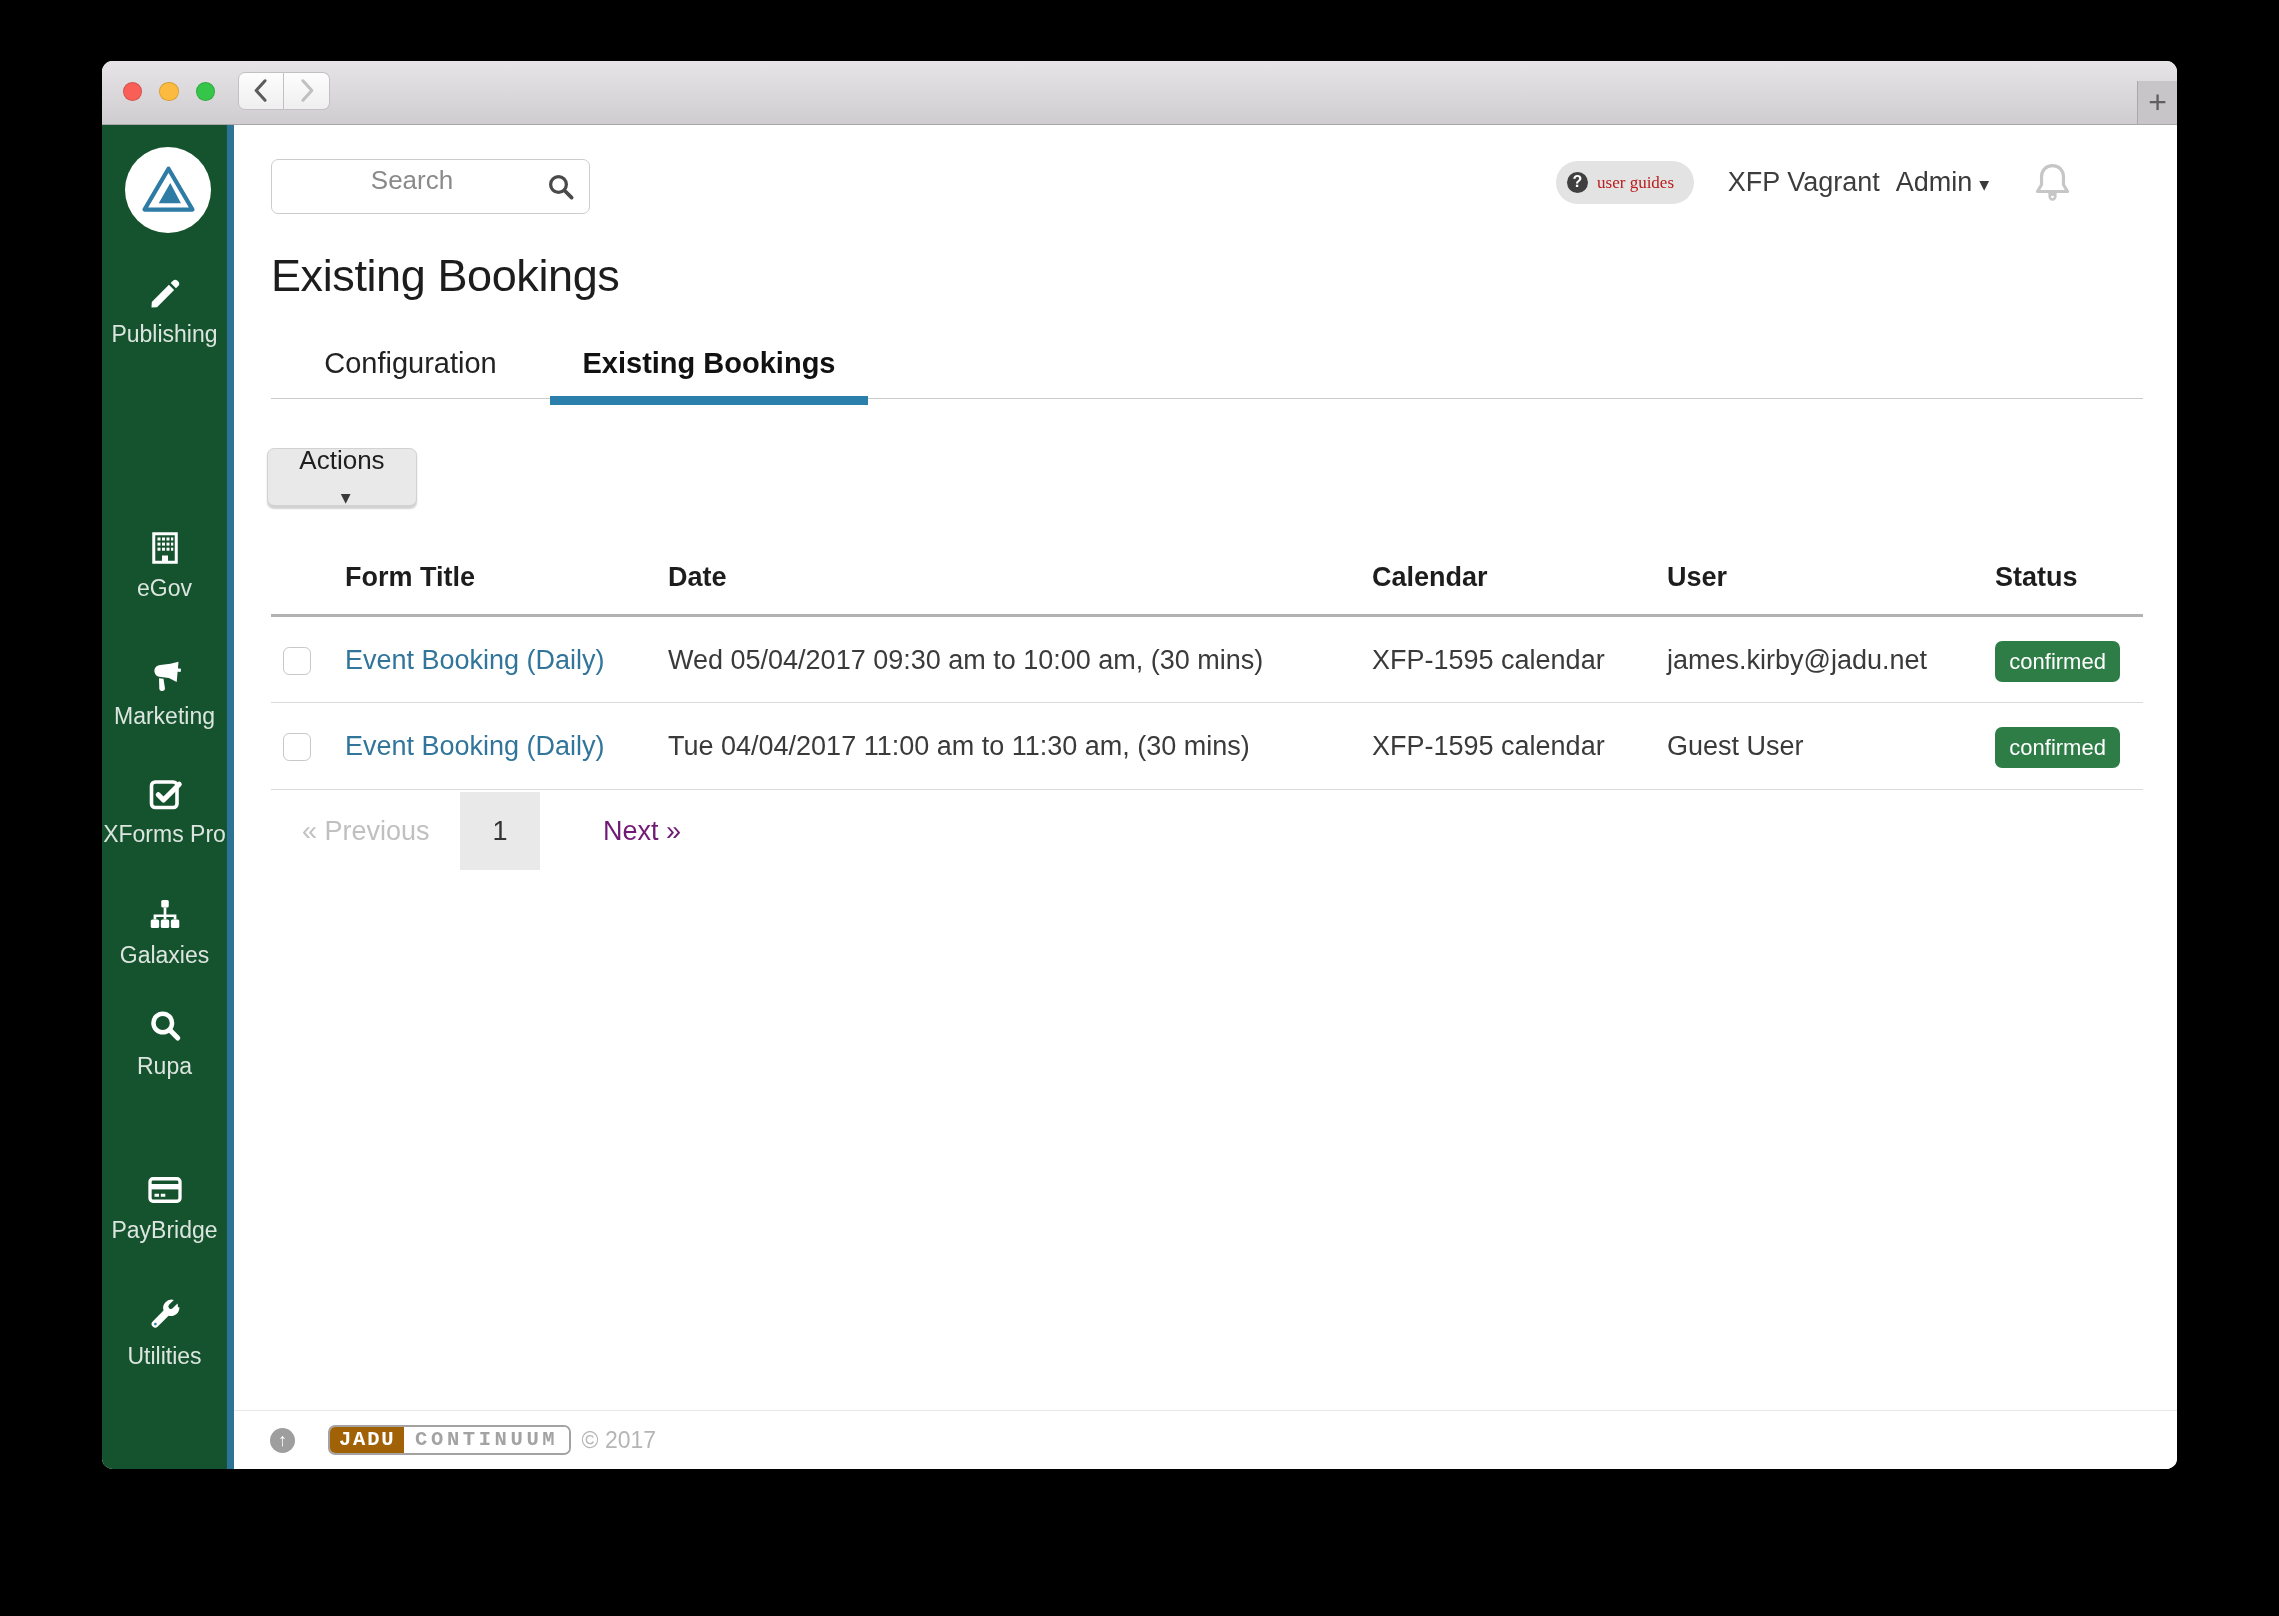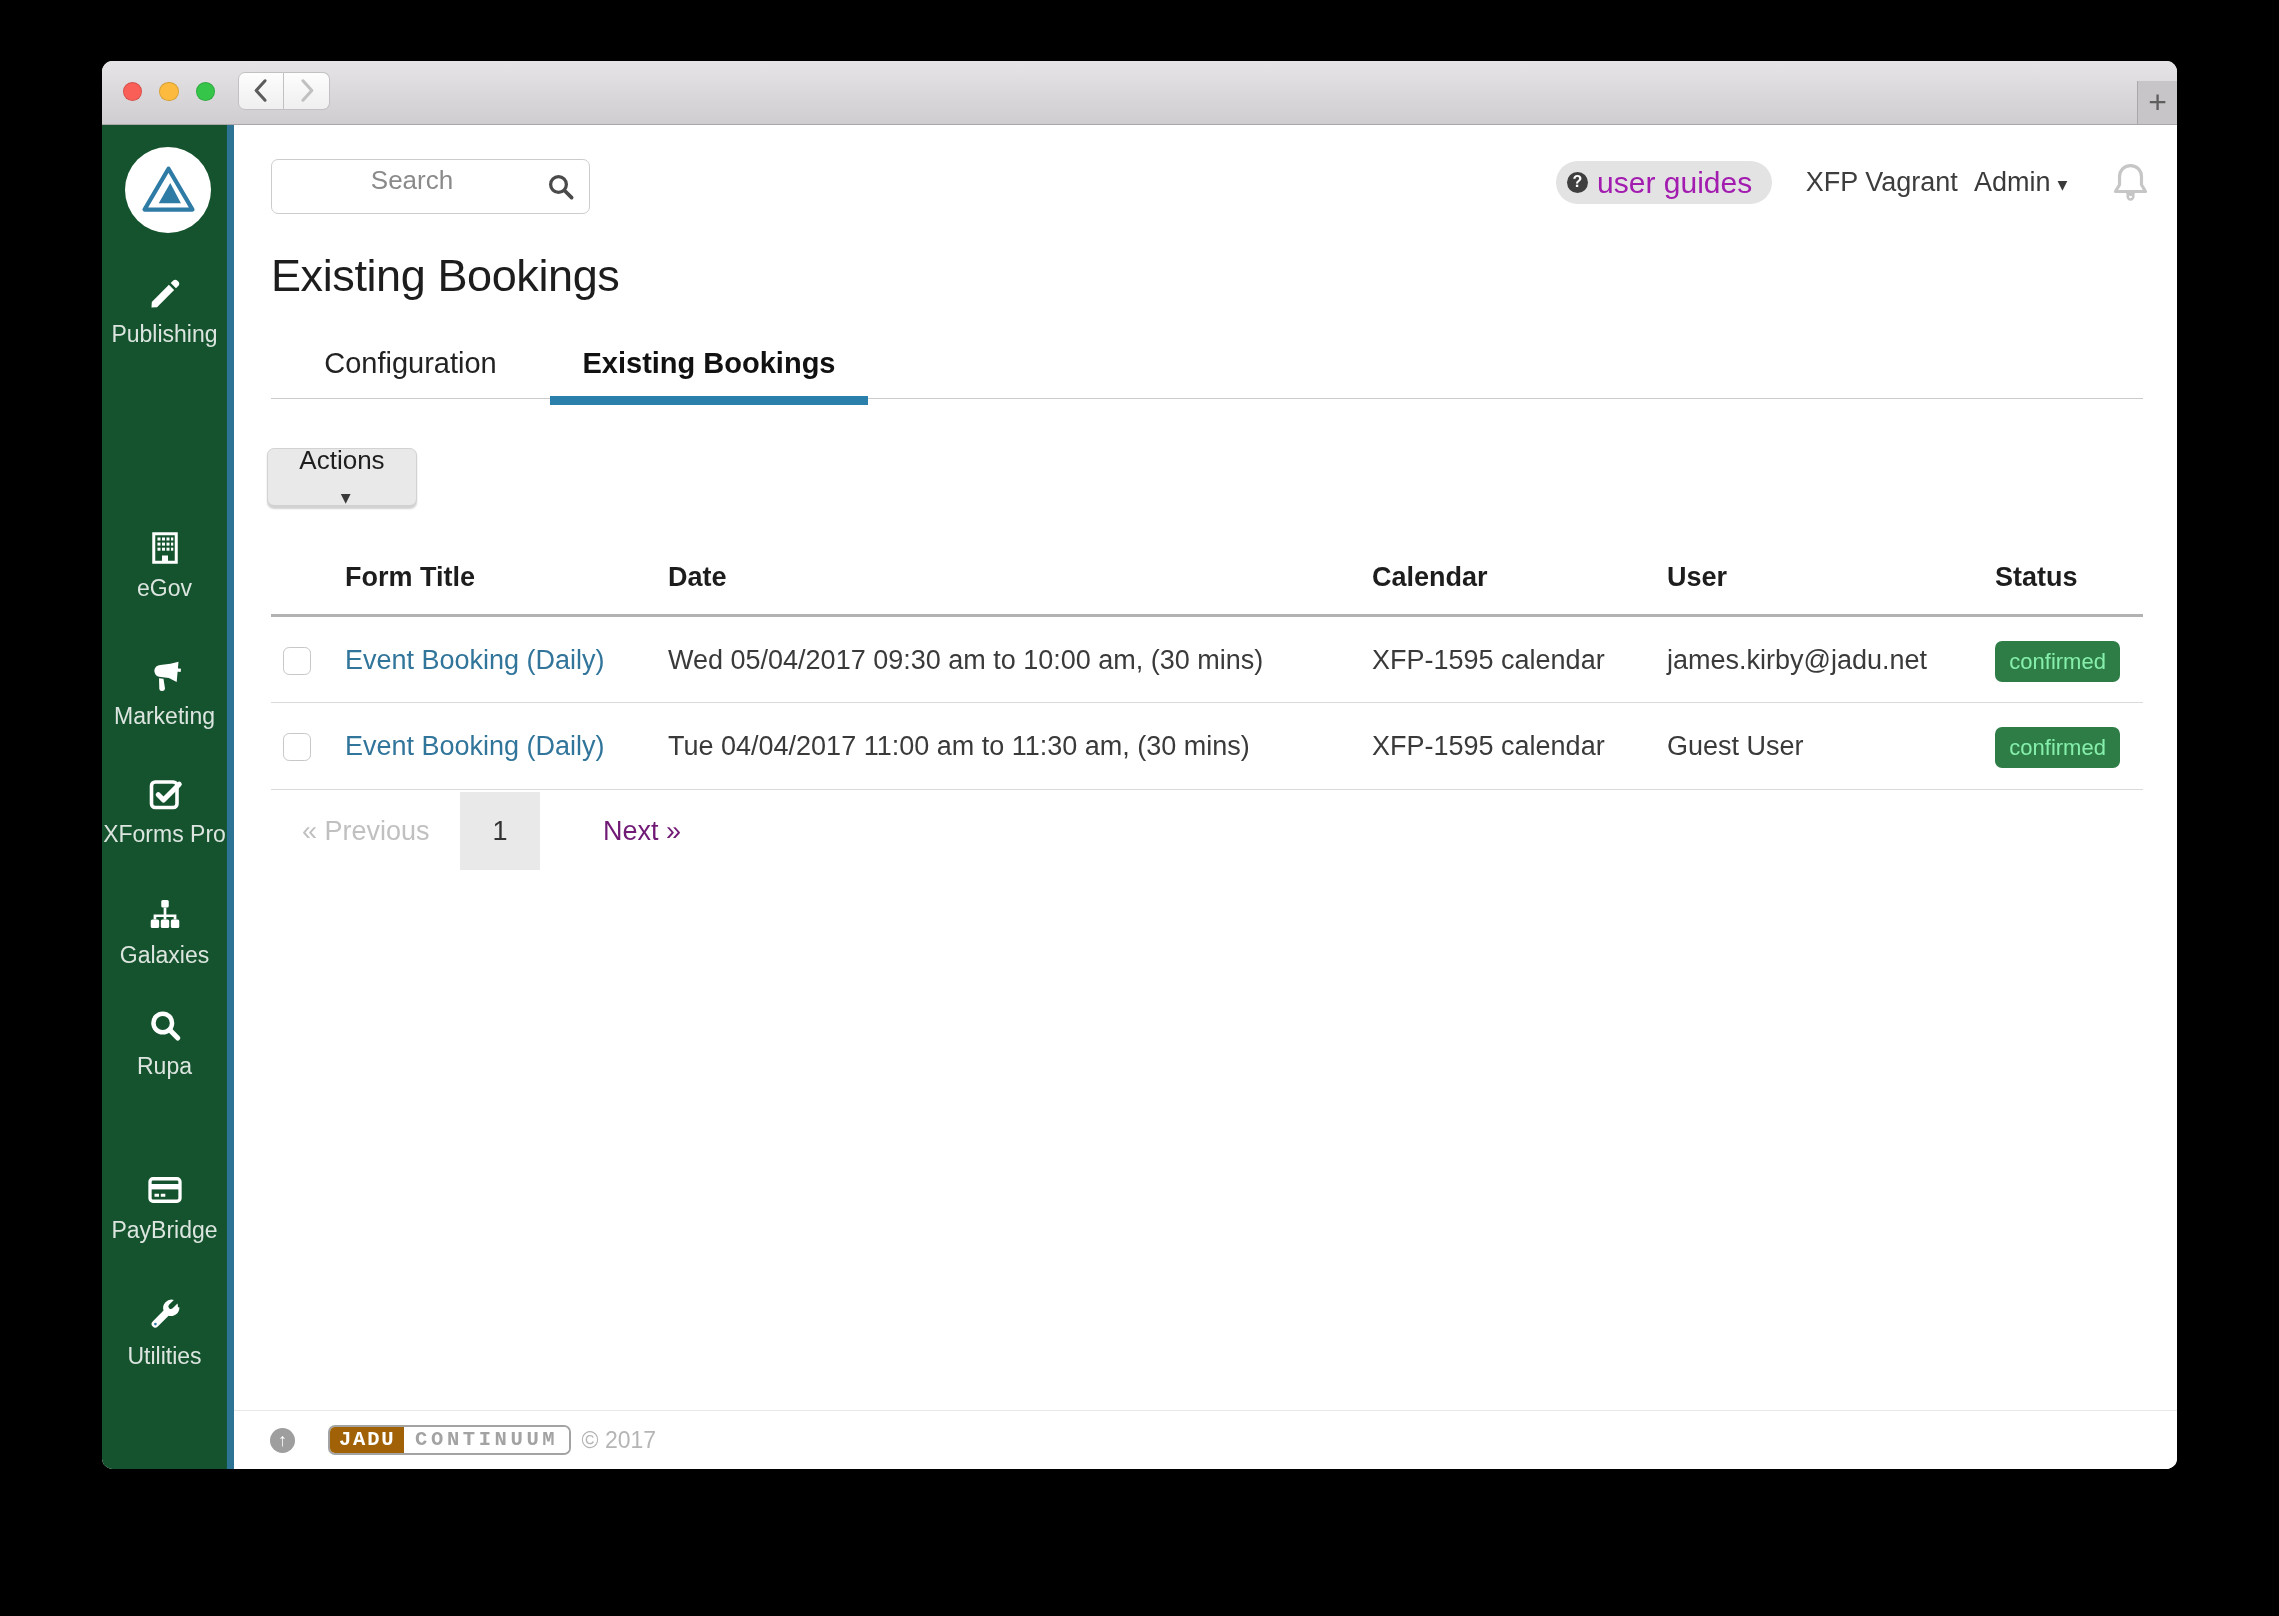--- a/index.html
+++ b/index.html
@@ -42,21 +42,21 @@
     font-family:"Liberation Sans","DejaVu Sans",sans-serif;text-align:center; }
   .search-input::placeholder { color:#8a8a8a; }
   .search-wrap svg { position:absolute; right:14.3px; top:13.4px; }
   .hdr-right { position:absolute; left:1322px; top:36px; height:43px; display:flex;
     align-items:center; }
   .pill { display:flex; align-items:center; height:43px; background:#e3e3e3;
     border-radius:21.4px; padding:0 19.6px 0 10.7px; cursor:pointer; }
   .qmark { width:21.4px; height:21.4px; border-radius:50%; background:#3f3f3f; color:#fff;
     font-size:16px; font-weight:bold; display:flex; align-items:center; justify-content:center;
     margin-right:9px; }
-  .pill-label { font-size:30px; color:#a21caf; }
+  .pill-label { font-size:17px; color:#b91c1c;font-family:Liberation Serif, serif; }
   .vagrant { margin-left:34px; font-size:27px; color:#3d3d3d; cursor:pointer; }
   .adminbox { margin-left:16px; font-size:27px; color:#3a3a3a; cursor:pointer; }
   .caret { font-size:19.6px; color:#3a3a3a; margin-left:7.1px; }
   .bell { margin-left:41px; cursor:pointer; }
 
   .page-title { position:absolute; left:37px; top:125px; font-size:45px; font-weight:400;
     color:#1d1d1d; letter-spacing:-0.4px; }
 
   
   .tabs { position:absolute; left:37px; top:203px; right:34px; height:71px;
@@ -80,21 +80,21 @@
   .col { position:absolute; top:0; white-space:nowrap; } .c-form { left:74px; } .c-date { left:397px; }
   .c-cal { left:1101px; } .c-user { left:1396px; } .c-status { left:1724px; }
   .trow { position:absolute; left:37px; right:34px; border-bottom:1.8px solid #dadada;
     font-size:27px; color:#3a3a3a; }
   .trow.r1 { top:495px; height:83px; line-height:81px; }
   .trow.r2 { top:580px; height:85px; line-height:83px; }
   .rowcheck { position:absolute; left:11.6px; top:50%; margin-top:-14.3px; width:28px; height:28px;
     border:1.8px solid #c8c8c8; border-radius:6.2px; background:#fff; cursor:pointer; }
   .rowlink { color:#31759b; cursor:pointer; }
   .badge { position:absolute; left:1724px; top:50%; margin-top:-20.5px; height:41px;
-    background:#2e7d46; color:#86efac; font-size:22px; border-radius:7.1px; line-height:41px;
+    background:#2e7d46; color:#ffffff; font-size:22px; border-radius:7.1px; line-height:41px;
     padding:0 14.3px; }
 
   
   .pager { position:absolute; left:37px; top:667px; height:78px; line-height:78px;
     font-size:27px; }
   .pg-prev { position:absolute; left:31px; color:#c0c0c0; cursor:pointer; white-space:nowrap; }
   .pg-page { position:absolute; left:189px; width:80px; height:78px; background:#e9e9e9;
     text-align:center; color:#333; cursor:pointer; }
   .pg-next { position:absolute; left:332px; color:#701a75; cursor:pointer; white-space:nowrap; }
 

